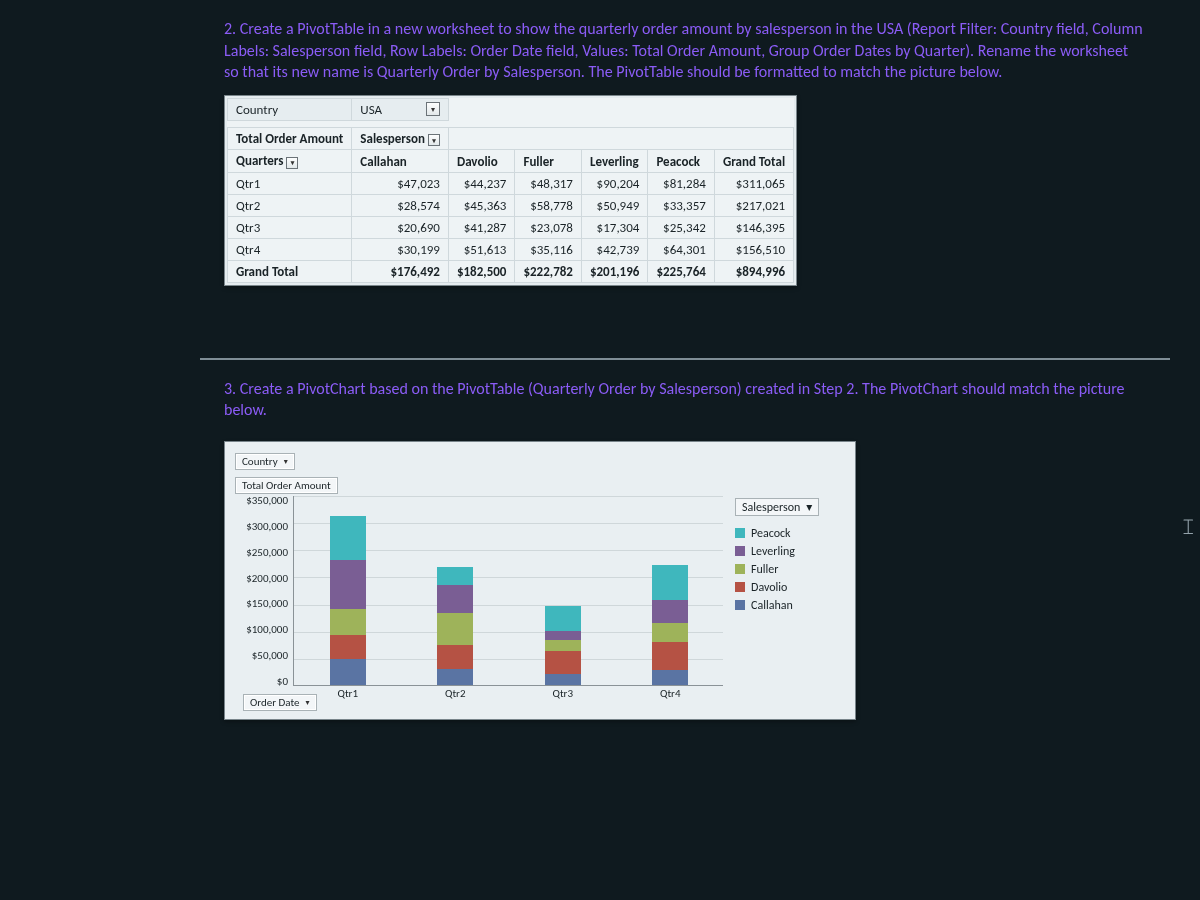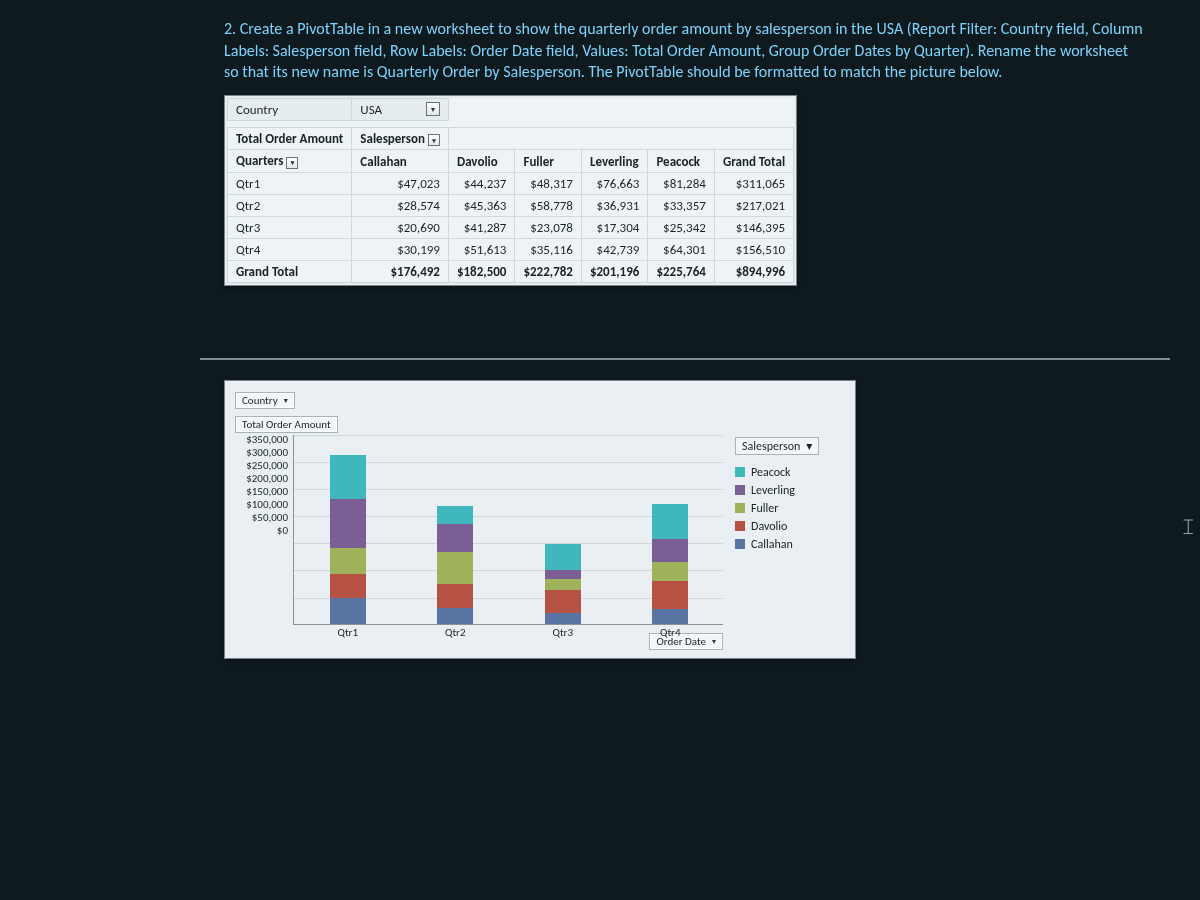--- a/index.html
+++ b/index.html
@@ -20,21 +20,21 @@
     top: 0;
     width: 970px;
     height: 900px;
   }
   .section {
     padding: 12px 24px 8px 24px;
   }
   .instruction {
     font-size: 16px;
     line-height: 1.35;
-    color: #7dd3fc;
+    color: #8b5cf6;
     margin: 6px 0 12px 0;
     max-width: 920px;
   }
   .pivot-frame {
     background: #e5ecef;
     border: 1px solid #7a868b;
     display: inline-block;
     padding: 2px;
     box-shadow: 0 2px 4px rgba(0,0,0,0.3);
   }
@@ -125,20 +125,21 @@
     margin-top: 2px;
   }
   .ylabels {
     position: absolute;
     left: -58px;
     top: -2px;
     height: 194px;
     width: 56px;
     display: flex;
     flex-direction: column;
+    justify-content: space-between;
     font-size: 11px;
     color: #1a2327;
     text-align: right;
   }
   .ylabels span { padding-right: 4px; }
   .grid-line {
     position: absolute;
     left: 0; width: 100%;
     border-top: 1px solid #cfd7da;
   }
@@ -226,30 +227,30 @@
           <td class="ch-cell">Leverling</td>
           <td class="ch-cell">Peacock</td>
           <td class="ch-cell">Grand Total</td>
         </tr>
 
         <tr>
           <td>Qtr1</td>
           <td class="num">$47,023</td>
           <td class="num">$44,237</td>
           <td class="num">$48,317</td>
-          <td class="num">$76,663</td>
+          <td class="num">$90,204</td>
           <td class="num">$81,284</td>
           <td class="num">$311,065</td>
         </tr>
         <tr>
           <td>Qtr2</td>
           <td class="num">$28,574</td>
           <td class="num">$45,363</td>
           <td class="num">$58,778</td>
-          <td class="num">$36,931</td>
+          <td class="num">$50,949</td>
           <td class="num">$33,357</td>
           <td class="num">$217,021</td>
         </tr>
         <tr>
           <td>Qtr3</td>
           <td class="num">$20,690</td>
           <td class="num">$41,287</td>
           <td class="num">$23,078</td>
           <td class="num">$17,304</td>
           <td class="num">$25,342</td>
@@ -274,20 +275,21 @@
           <td class="num">$894,996</td>
         </tr>
       </tbody>
         </table>
     </div>
   </div>
 
   <div class="divider"></div>
 
   <div class="section">
+    <p class="instruction">3. Create a PivotChart based on the PivotTable (Quarterly Order by Salesperson) created in Step 2. The PivotChart should match the picture below.</p>
 
     <div class="chart-frame">
       <div class="chart-top">
         <span class="chip">
           <span>Country</span>
           <span class="arrow">▾</span>
         </span>
       </div>
       <div style="margin-top:4px;">
         <span class="chip">
@@ -343,21 +345,21 @@
                 <div class="seg" style="height: 11.2317px; background: rgb(90, 116, 163);"></div>
               </div>
               <div class="bar-group" style="left: 358.25px;">
                 <div class="seg" style="height: 34.9063px; background: rgb(63, 183, 189);"></div>
                 <div class="seg" style="height: 23.2012px; background: rgb(122, 94, 148);"></div>
                 <div class="seg" style="height: 19.063px; background: rgb(158, 179, 90);"></div>
                 <div class="seg" style="height: 28.0185px; background: rgb(181, 82, 68);"></div>
                 <div class="seg" style="height: 14.5193px; background: rgb(90, 116, 163);"></div>
               </div>
             </div>
-          <div class="chart-bottom" style="margin-left:0px;text-align:right;">
+          <div class="chart-bottom" style="margin-left:8px;">
             <span class="chip">
               <span>Order Date</span>
               <span class="arrow">▾</span>
             </span>
           </div>
         </div>
 
         <div class="legend">
           <div class="legend-title">
             <span>Salesperson</span>

